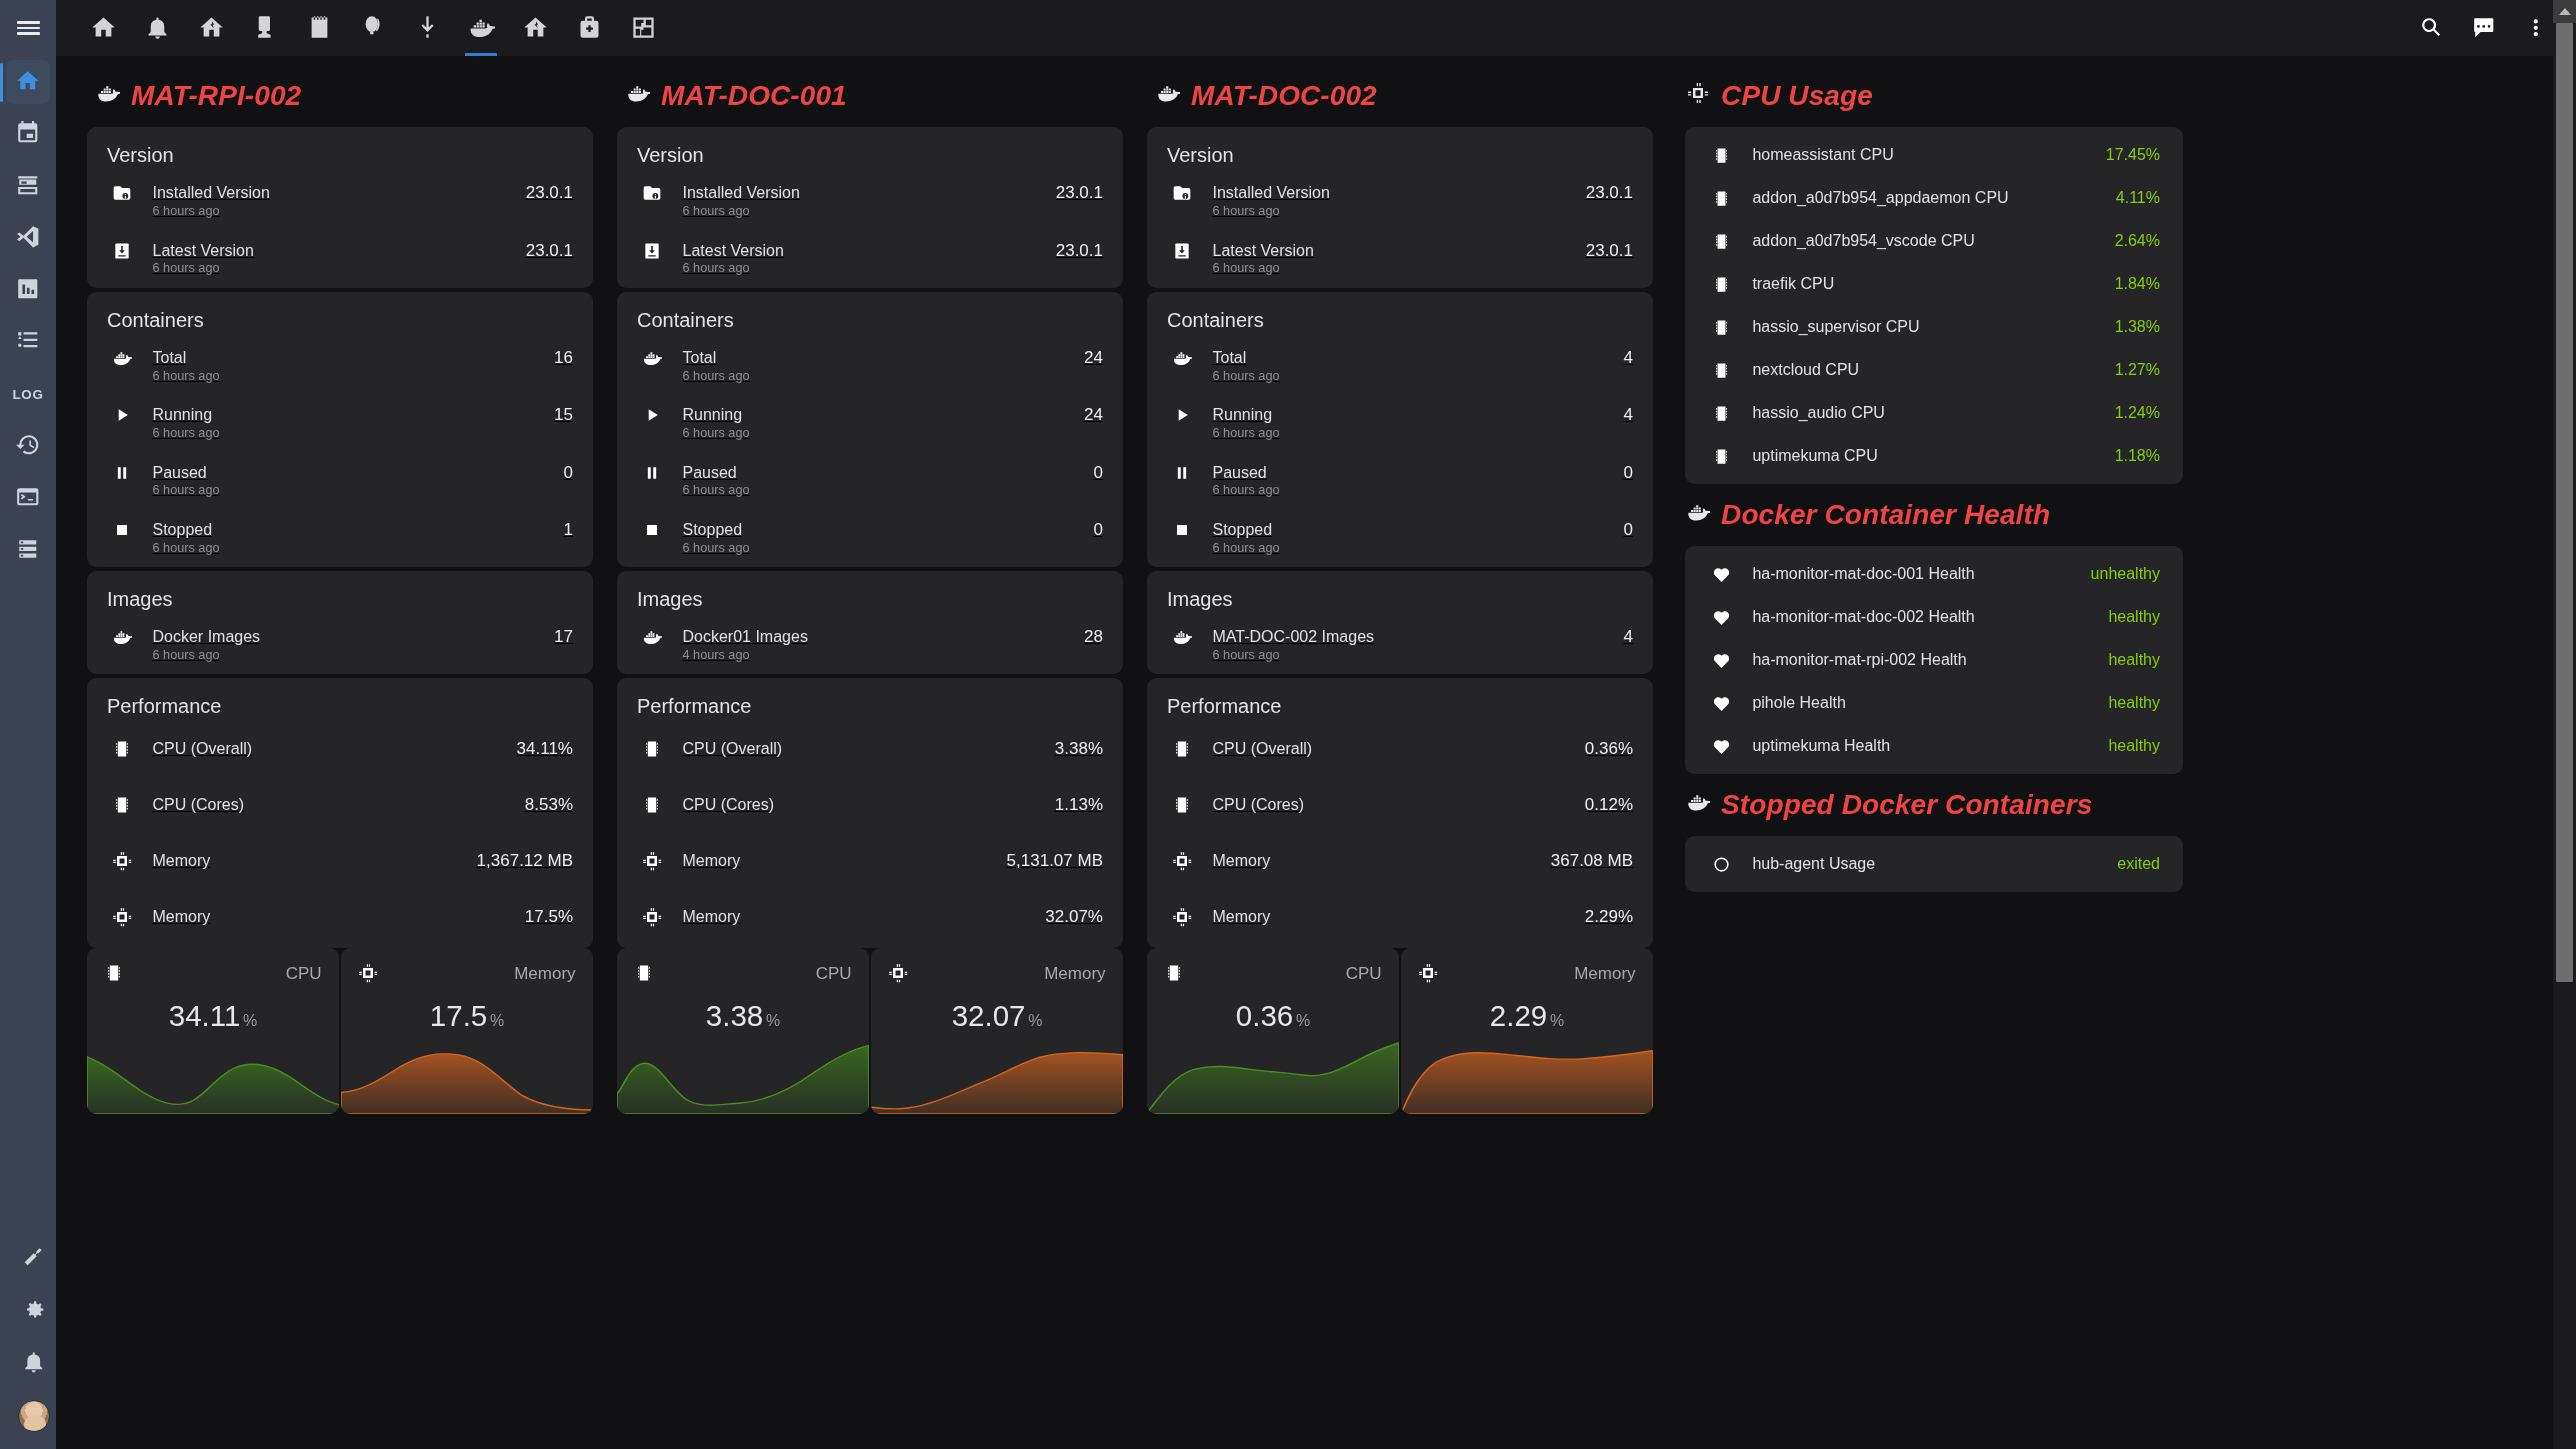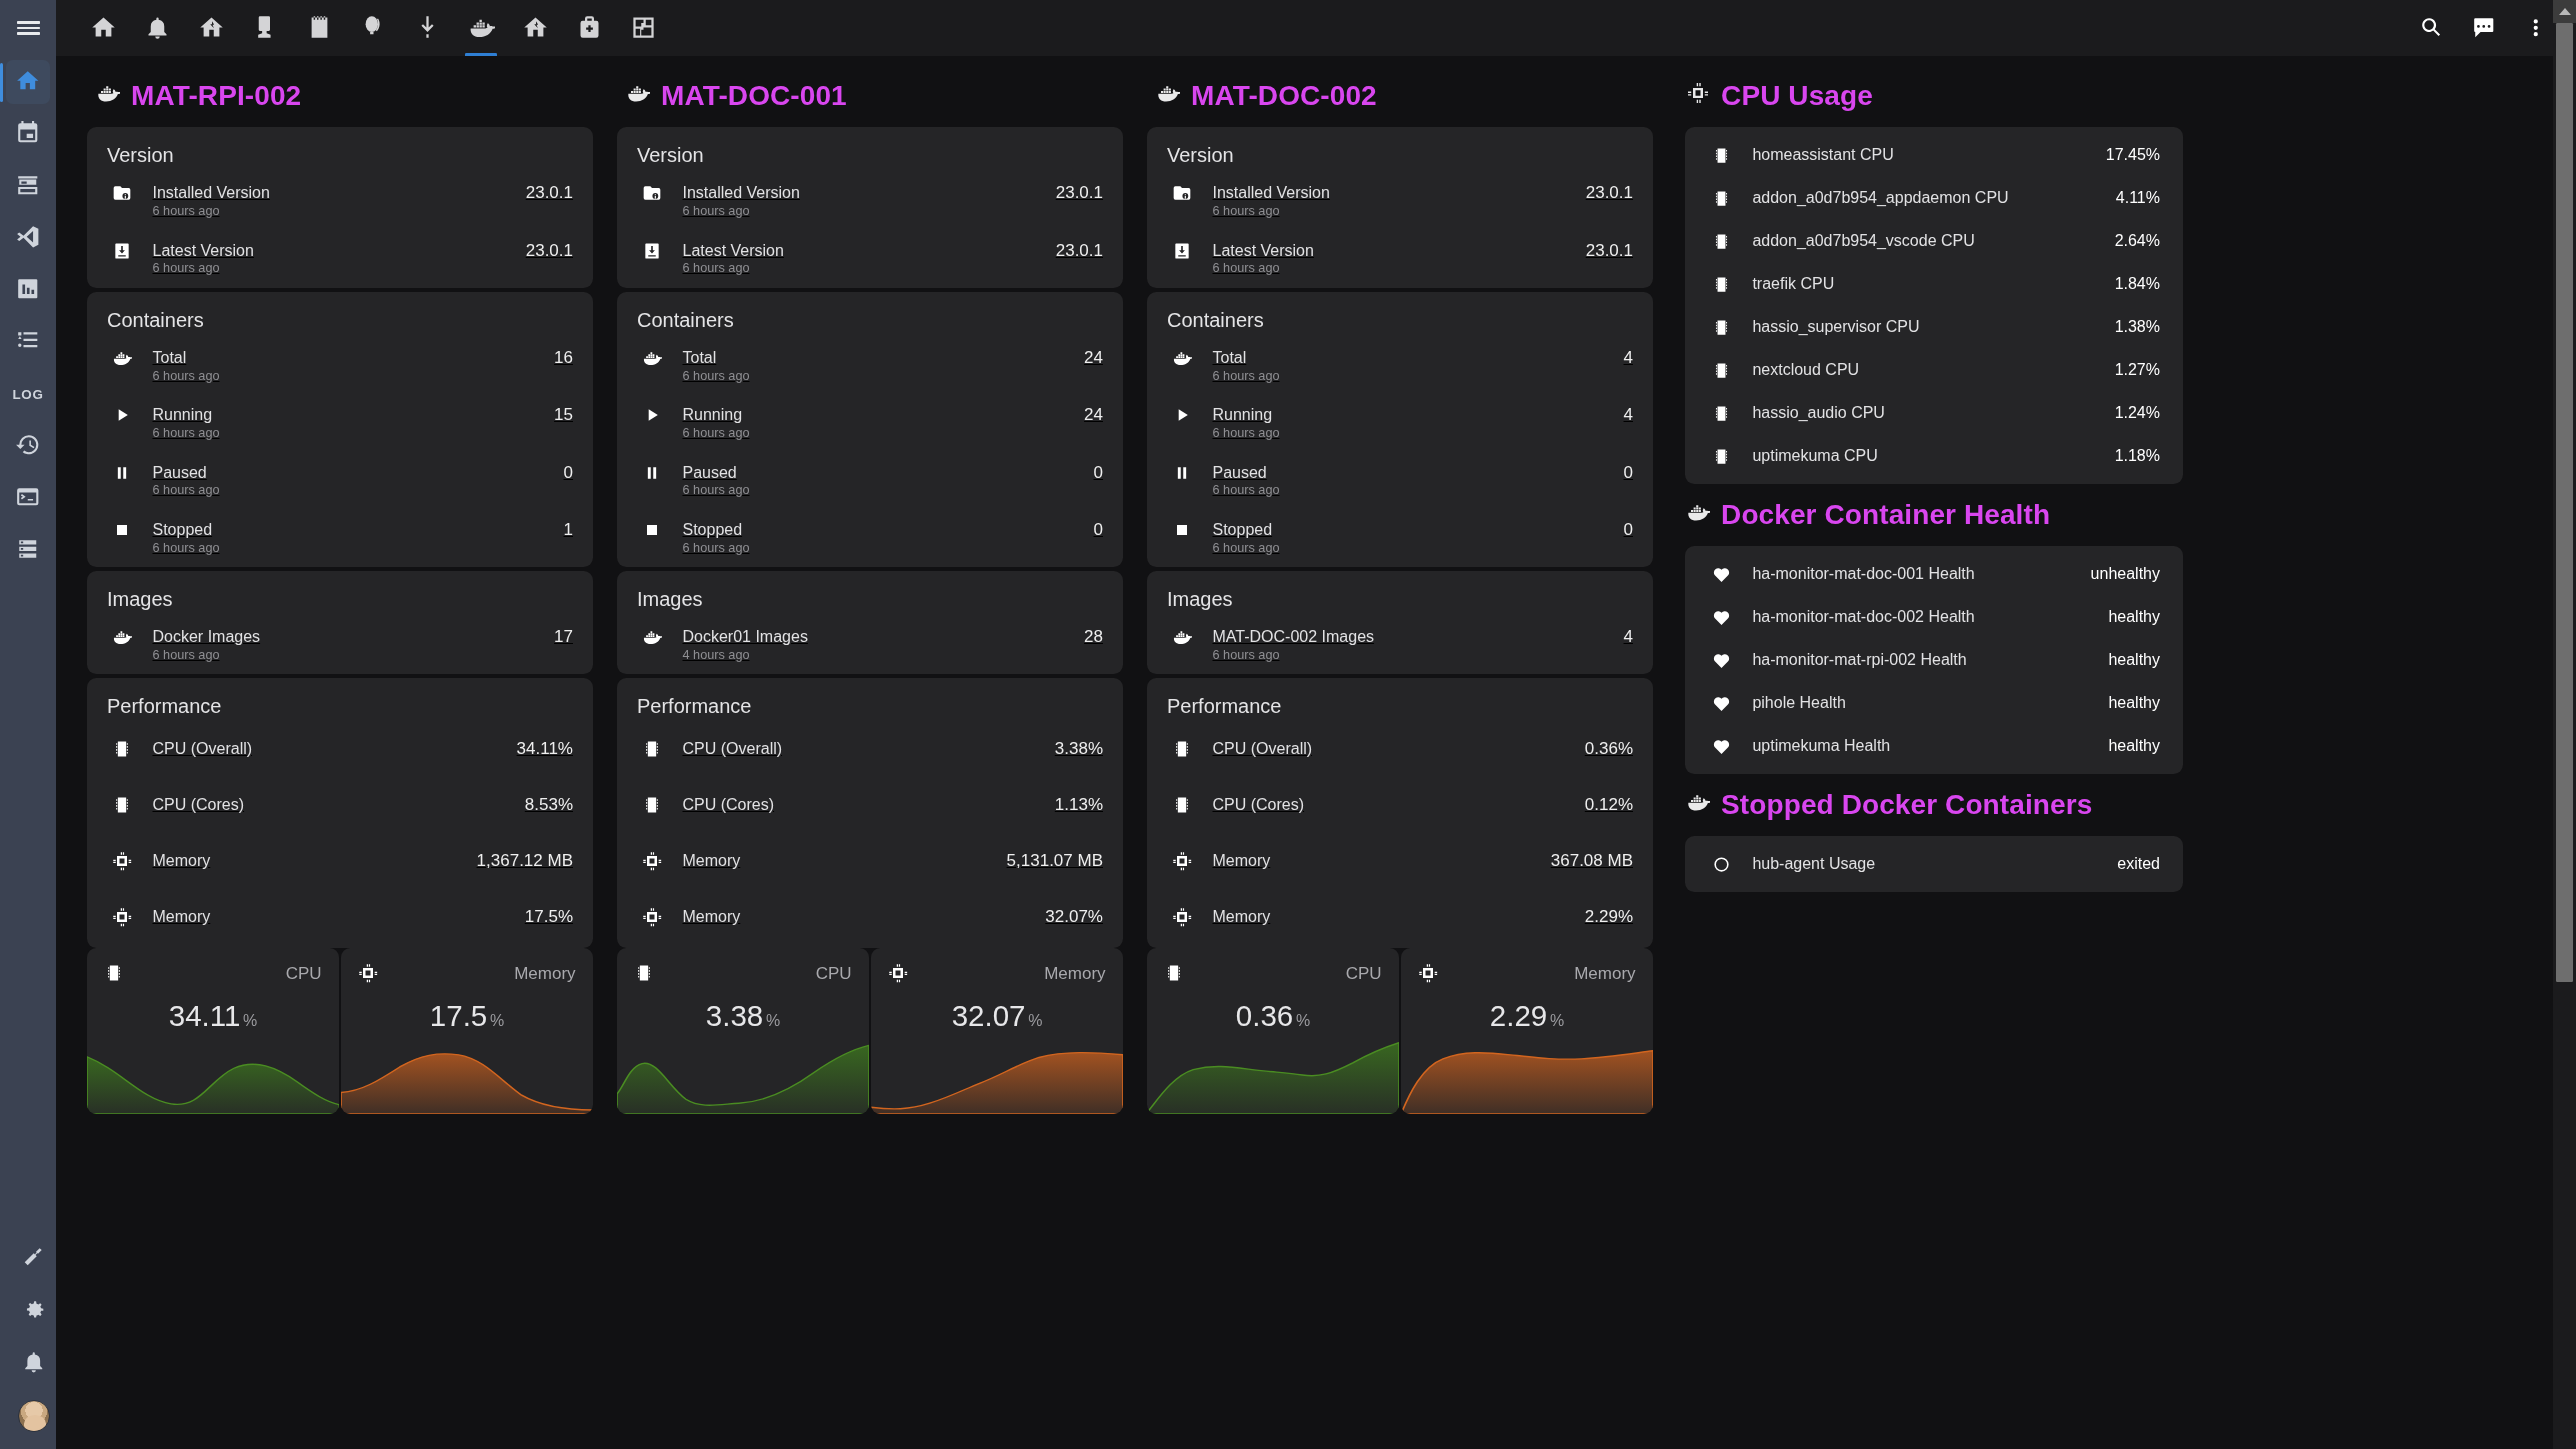--- a/index.html
+++ b/index.html
@@ -76,22 +76,22 @@
   
   #content {
     flex: 1; padding: 14.8px 19px 0 19px; display: flex; gap: 0;
     overflow: hidden;
   }
   .col { width: 530px; flex: 0 0 530px; padding: 0 12px; }
   .col.right { width: 530px; flex: 0 0 530px; }
 
   .section-title {
     display: flex; align-items: center; gap: 10.7px;
-    font-size: 28px; font-weight: 700; color: #d946ef;
-    padding: 9.4px 0 14.8px 9.4px; letter-spacing: 0.1px;
+    font-size: 28px; font-weight: 700; color: #ef4444;
+    padding: 9.4px 0 14.8px 9.4px; letter-spacing: 0.1px; font-style: italic;
   }
   .section-title svg { width: 24px; height: 24px; fill: #e9e9ea; flex: 0 0 24px; }
 
   .card { background: #252527; border-radius: 9.4px; overflow: hidden; margin-bottom: 4px; }
   .card.tight { margin-bottom: 0; }
   .card-head { font-size: 20px; color: #e4e4e6; padding: 17.4px 20px 5.4px 20px; font-weight: 400; }
 
   .row {
     display: flex; align-items: flex-start; padding: 10.7px 20px; min-height: 50px; text-decoration: underline;
   }
@@ -118,21 +118,21 @@
   .gauge .gval .pct { font-size: 16px; color: #9a9a9e; margin-left: 2.7px; }
   .gauge .spark { position: absolute; left: 0; right: 0; bottom: 0; height: 74px; }
   .gauge .spark svg { width: 100%; height: 100%; display:block; }
 
   
   .list-card { background: #252527; border-radius: 9.4px; padding: 6.7px 0; margin-bottom: 5.4px; margin-left: 8px; }
   .lrow { display: flex; align-items: center; padding: 12px 23px; min-height: 39px; }
   .lrow .ic { width: 27px; flex: 0 0 27px; display:flex; align-items:center; justify-content:center; color:#fff; }
   .lrow .ic svg { width: 19px; height: 19px; fill: currentColor; }
   .lrow .name { flex: 1; padding-left: 17.4px; font-size: 16px; color: #e2e2e4; }
-  .lrow .val { font-size: 16px; color: #ffffff; text-align: center; white-space: nowrap; }
+  .lrow .val { font-size: 16px; color: #84cc16; text-align: center; white-space: nowrap; }
 
   
   #scrollbar { position: absolute; right: 0; top: 0; width: 23px; height: 1449px; background: #1b1b1d; }
   #scrollbar .sb-up { height: 23px; display:flex; align-items:center; justify-content:center; background:#3c3c3c; }
   #scrollbar .sb-up .arw { width:0;height:0;border-left:6px solid transparent;border-right:6px solid transparent;border-bottom:7.4px solid #b8b8b8;}
   #scrollbar .sb-thumb { position:absolute; top:23px; left:2.7px; width: 17.4px; height: 959px; background: #6e6e6e; border-radius: 1.3px; }
 </style>
 </head>
 <body>
 

